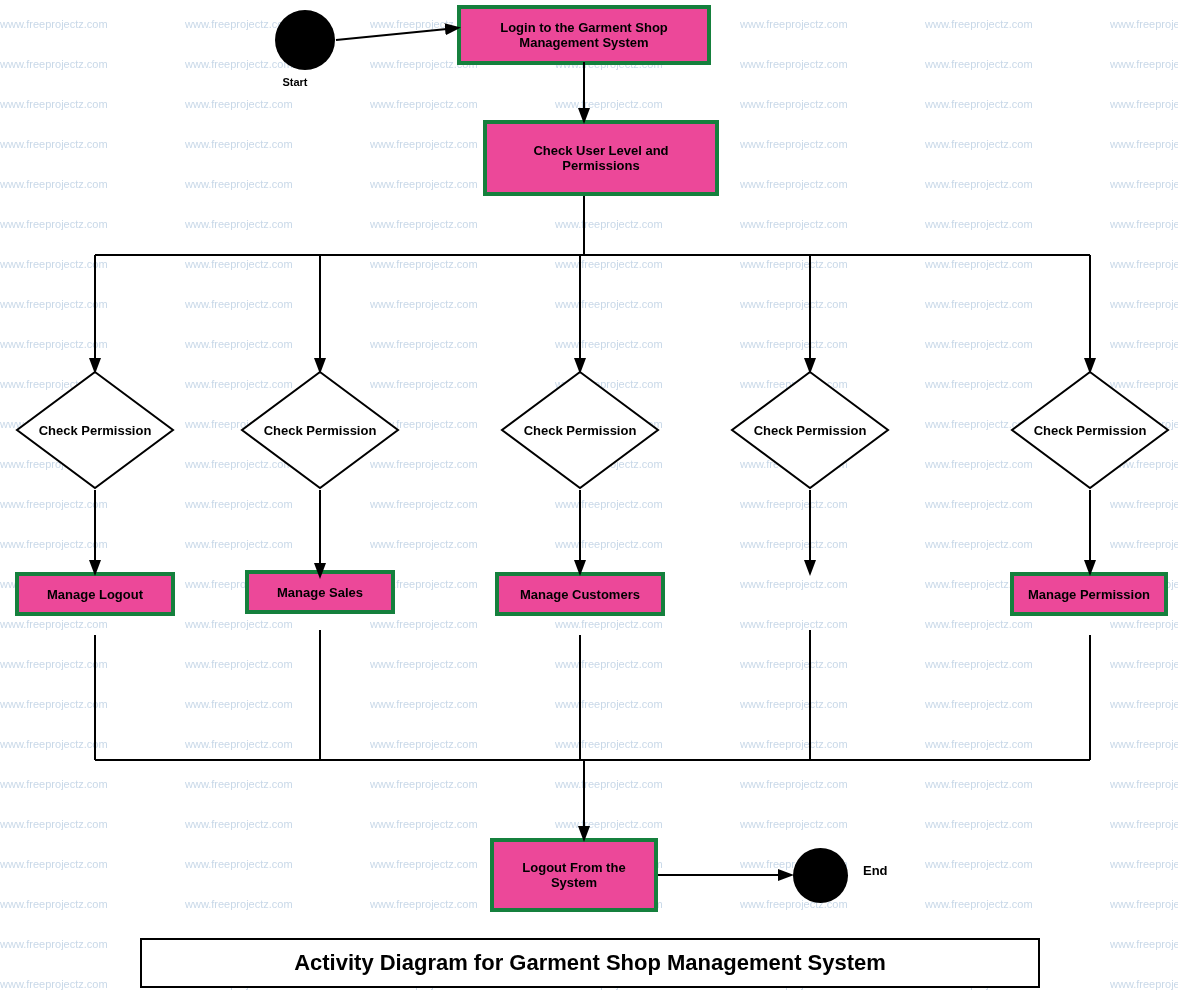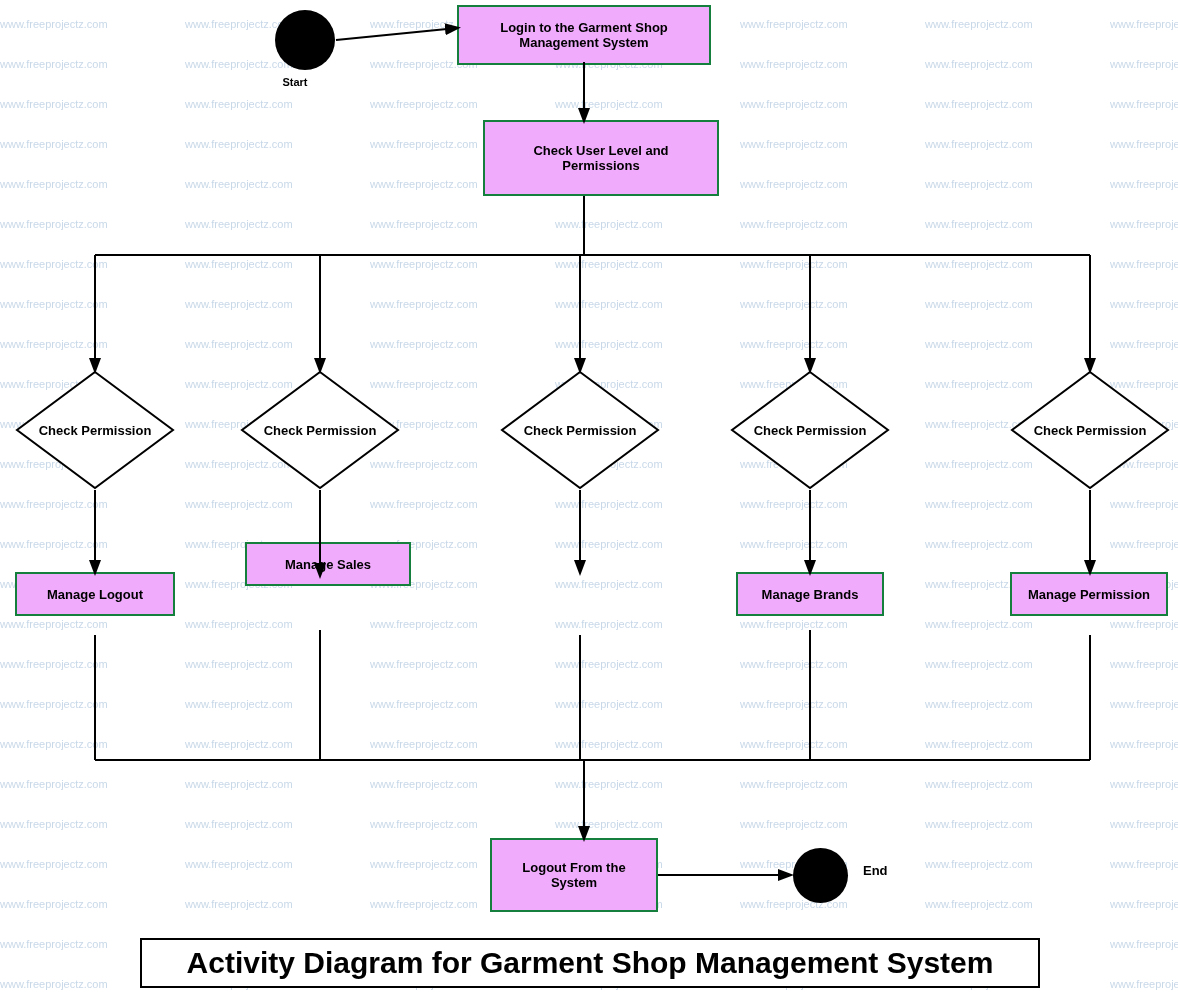--- a/index.html
+++ b/index.html
@@ -32,22 +32,22 @@
       position: absolute;
       display: flex;
       align-items: center;
       justify-content: center;
       text-align: center;
       font-size: 13px;
       font-weight: bold;
     }
 
     .node-rect {
-      border: 2px solid #15803d;
-      background: #f0abfc;
+      border: 4px solid #15803d;
+      background: #ec4899;
       padding: 8px 12px;
     }
 
     .start-circle {
       width: 60px;
       height: 60px;
       border-radius: 50%;
       background: #000;
       position: absolute;
     }
@@ -71,21 +71,21 @@
       position: absolute;
       font-size: 13px;
       font-weight: bold;
       padding-left: 11px;
     }
 
     
     .bottom-title {
       position: absolute;
       border: 2px solid #000;
-      font-size: 30px;
+      font-size: 22px;
       font-weight: bold;
       text-align: center;
       display: flex;
       align-items: center;
       justify-content: center;
       background: #fff;
     }
 
     
     .arrows-svg {
@@ -220,28 +220,28 @@
     </svg>
     <div style="position:absolute;width:160px;height:120px;display:flex;align-items:center;justify-content:center;text-align:center;font-size:13px;font-weight:bold;">
       <span>Check Permission</span>
     </div>
   </div>
 
   <div class="node node-rect" style="left:15px; top:572px; width:160px; min-height:44px;">
     <span>Manage Logout</span>
   </div>
 
-  <div class="node node-rect" style="left:245px; top:542px; width:166px; min-height:44px;">
+  <div class="node node-rect" style="left:245px; top:570px; width:150px; min-height:44px;">
     <span>Manage Sales</span>
   </div>
 
-
-  <div class="node node-rect" style="left:736px; top:572px; width:148px; min-height:44px;">
-    <span>Manage Brands</span>
-  </div>
+  <div class="node node-rect" style="left:495px; top:572px; width:170px; min-height:44px;">
+    <span>Manage Customers</span>
+  </div>
+
 
   <div class="node node-rect" style="left:1010px; top:572px; width:158px; min-height:44px;">
     <span>Manage Permission</span>
   </div>
 
   <div class="node node-rect" style="left:490px; top:838px; width:168px; min-height:74px;">
     <span>Logout From the System</span>
   </div>
 
   <div class="end-circle" style="left:793px; top:848px;"></div>

